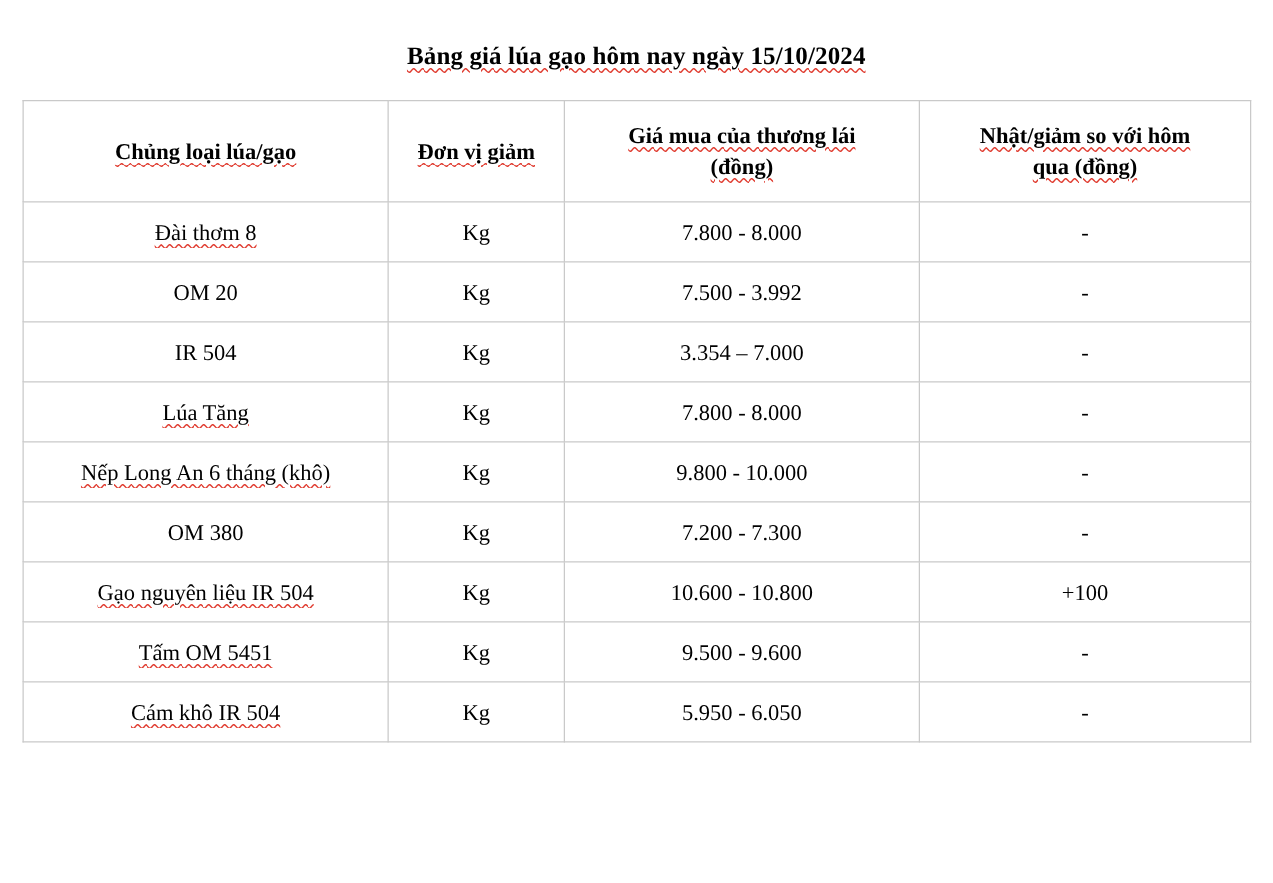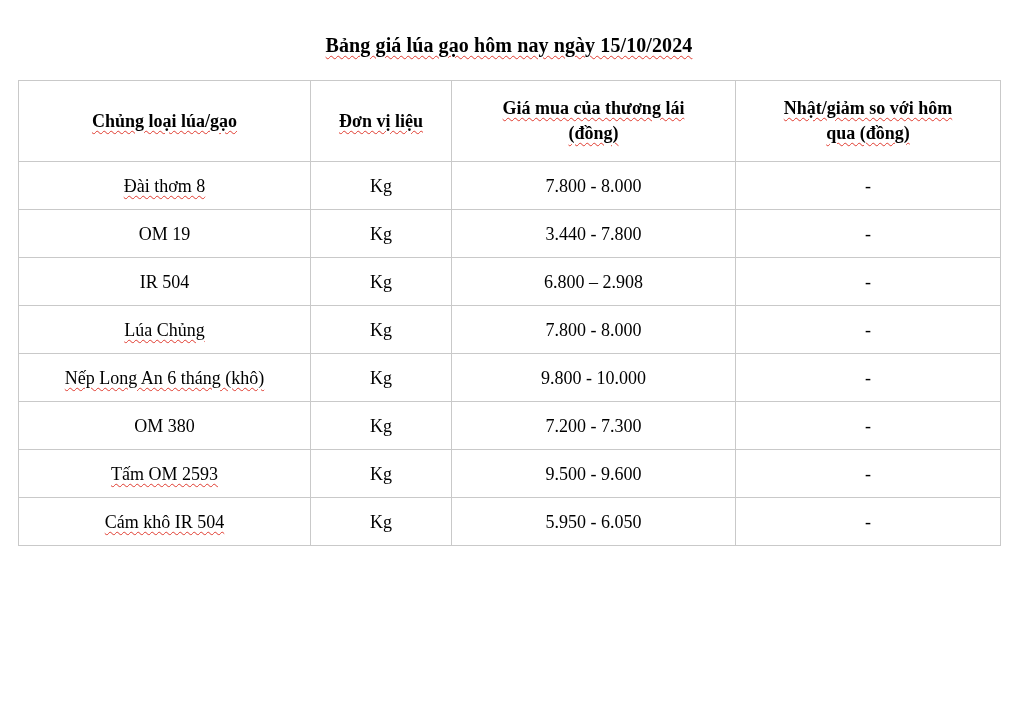--- a/index.html
+++ b/index.html
@@ -93,71 +93,77 @@
           <col class="c1">
           <col class="c2">
           <col class="c3">
       </colgroup>
       <thead>
         <tr>
           <th>
             <span class="sq">Chủng loại lúa/gạo</span>
           </th>
           <th>
-            <span class="sq">Đơn vị liệu</span>
+            <span class="sq">Đơn vị giảm</span>
           </th>
           <th>
             <span class="sq">Giá mua của thương lái</span><br>
             <span class="sq">(đồng)</span>
           </th>
           <th>
             <span class="sq">Nhật/giảm so với hôm</span><br>
             <span class="sq">qua (đồng)</span>
           </th>
         </tr>
       </thead>
       <tbody>
         <tr>
           <td><span class="sq">Đài thơm 8</span></td>
           <td><span>Kg</span></td>
           <td><span>7.800 - 8.000</span></td>
           <td><span>-</span></td>
         </tr>
         <tr>
-          <td><span>OM 19</span></td>
+          <td><span>OM 20</span></td>
           <td><span>Kg</span></td>
-          <td><span>3.440 - 7.800</span></td>
+          <td><span>7.500 - 3.992</span></td>
           <td><span>-</span></td>
         </tr>
         <tr>
           <td><span>IR 504</span></td>
           <td><span>Kg</span></td>
-          <td><span>6.800 – 2.908</span></td>
+          <td><span>3.354 – 7.000</span></td>
           <td><span>-</span></td>
         </tr>
         <tr>
-          <td><span class="sq">Lúa Chủng</span></td>
+          <td><span class="sq">Lúa Tăng</span></td>
           <td><span>Kg</span></td>
           <td><span>7.800 - 8.000</span></td>
           <td><span>-</span></td>
         </tr>
         <tr>
           <td><span class="sq">Nếp Long An 6 tháng (khô)</span></td>
           <td><span>Kg</span></td>
           <td><span>9.800 - 10.000</span></td>
           <td><span>-</span></td>
         </tr>
         <tr>
           <td><span>OM 380</span></td>
           <td><span>Kg</span></td>
           <td><span>7.200 - 7.300</span></td>
           <td><span>-</span></td>
         </tr>
         <tr>
-          <td><span class="sq">Tấm OM 2593</span></td>
+          <td><span class="sq">Gạo nguyên liệu IR 504</span></td>
+          <td><span>Kg</span></td>
+          <td><span>10.600 - 10.800</span></td>
+          <td><span>+100</span></td>
+        </tr>
+        <tr>
+          <td><span class="sq">Tấm OM 5451</span></td>
           <td><span>Kg</span></td>
           <td><span>9.500 - 9.600</span></td>
           <td><span>-</span></td>
         </tr>
         <tr>
           <td><span class="sq">Cám khô IR 504</span></td>
           <td><span>Kg</span></td>
           <td><span>5.950 - 6.050</span></td>
           <td><span>-</span></td>
         </tr>

